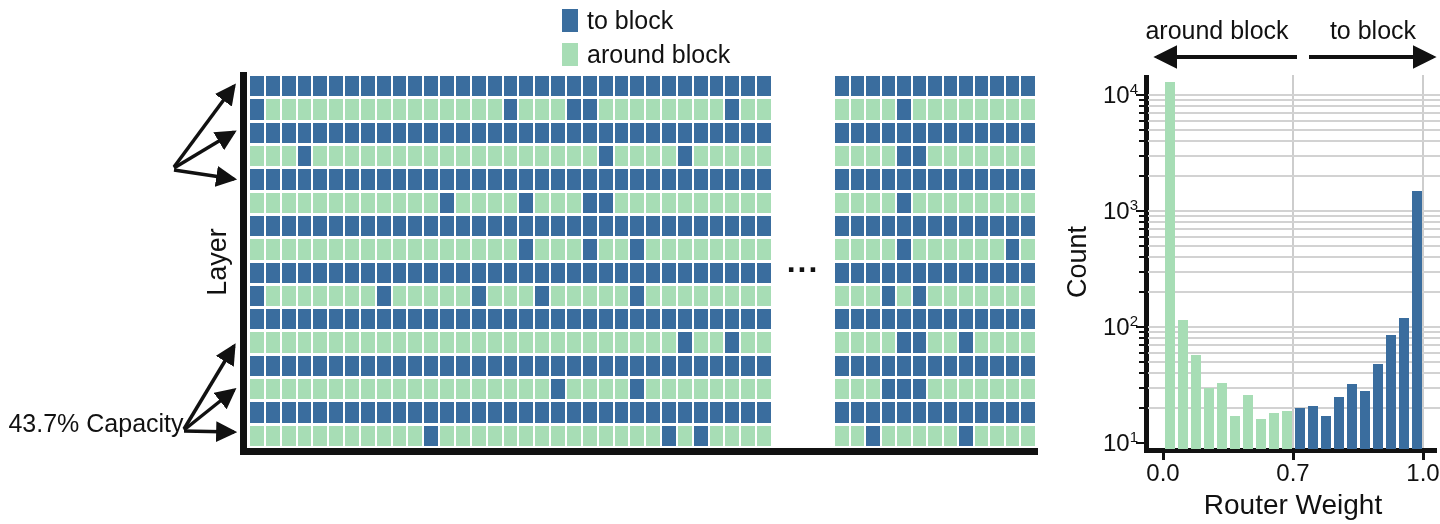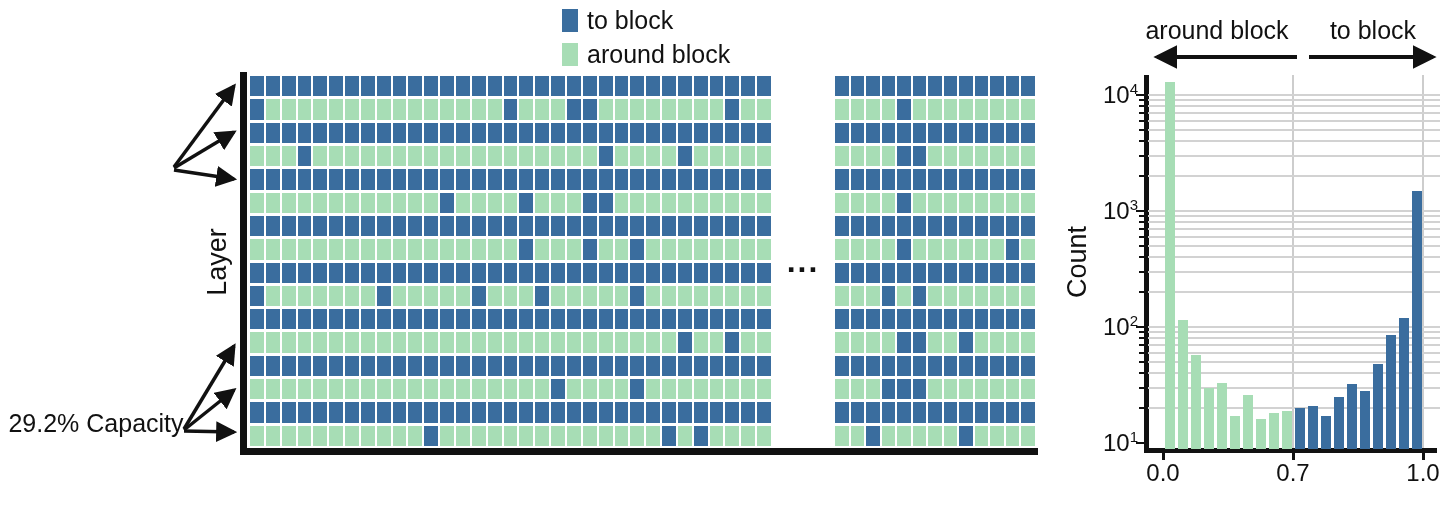--- a/index.html
+++ b/index.html
@@ -800,21 +800,21 @@
       <div class="cell" style="background: rgb(167, 221, 181);"></div>
       <div class="cell" style="background: rgb(167, 221, 181);"></div>
       <div class="cell" style="background: rgb(58, 109, 158);"></div>
       <div class="cell" style="background: rgb(167, 221, 181);"></div>
       <div class="cell" style="background: rgb(167, 221, 181);"></div>
       <div class="cell" style="background: rgb(167, 221, 181);"></div>
       <div class="cell" style="background: rgb(167, 221, 181);"></div>
     </div>
   <div id="ellipsis" class="abs">...</div>
   <div id="layer-label" class="abs">Layer</div>
-  <div id="annot-125" class="abs annot">29.2% Capacity</div>
+  <div id="annot-125" class="abs annot">43.7% Capacity</div>
 
   <div id="hist-y-spine" class="abs"></div>
   <div id="hist-x-spine" class="abs"></div>
   <div id="hist-plot" class="abs">
       <div class="vgrid" style="left: 144px; height: 373px;"></div>
       <div class="vgrid" style="left: 274px; height: 373px;"></div>
       <div class="hgrid" style="top: 332.081px;"></div>
       <div class="hgrid" style="top: 311.654px;"></div>
       <div class="hgrid" style="top: 297.161px;"></div>
       <div class="hgrid" style="top: 285.919px;"></div>
@@ -856,20 +856,21 @@
       <div class="bar" style="left: 172.5px; width: 10px; top: 341.268px; height: 32.7321px; background: rgb(58, 109, 158);"></div>
       <div class="bar" style="left: 185.5px; width: 10px; top: 321.839px; height: 52.161px; background: rgb(58, 109, 158);"></div>
       <div class="bar" style="left: 198.5px; width: 10px; top: 309.403px; height: 64.5974px; background: rgb(58, 109, 158);"></div>
       <div class="bar" style="left: 211.5px; width: 10px; top: 316.13px; height: 57.8703px; background: rgb(58, 109, 158);"></div>
       <div class="bar" style="left: 224.5px; width: 10px; top: 288.976px; height: 85.024px; background: rgb(58, 109, 158);"></div>
       <div class="bar" style="left: 237.5px; width: 10px; top: 260.187px; height: 113.813px; background: rgb(58, 109, 158);"></div>
       <div class="bar" style="left: 250.5px; width: 10px; top: 242.815px; height: 131.185px; background: rgb(58, 109, 158);"></div>
       <div class="bar" style="left: 263.5px; width: 10px; top: 115.573px; height: 258.427px; background: rgb(58, 109, 158);"></div>
     </div>
   <div id="count-label" class="abs">Count</div>
+  <div id="router-label" class="abs">Router Weight</div>
   <div id="arrow-label-around" class="hist-arrow-label">around block</div>
   <div id="arrow-label-to" class="hist-arrow-label">to block</div>
 
   <svg id="arrow-svg" class="abs">
     <defs>
       <marker id="ah" viewBox="0 0 10 10" refX="8.5" refY="5" markerWidth="6" markerHeight="6" orient="auto-start-reverse">
         <path d="M0,0 L10,5 L0,10 z" fill="#111"></path>
       </marker>
     </defs>
     <g stroke="#111" stroke-width="3.5">

